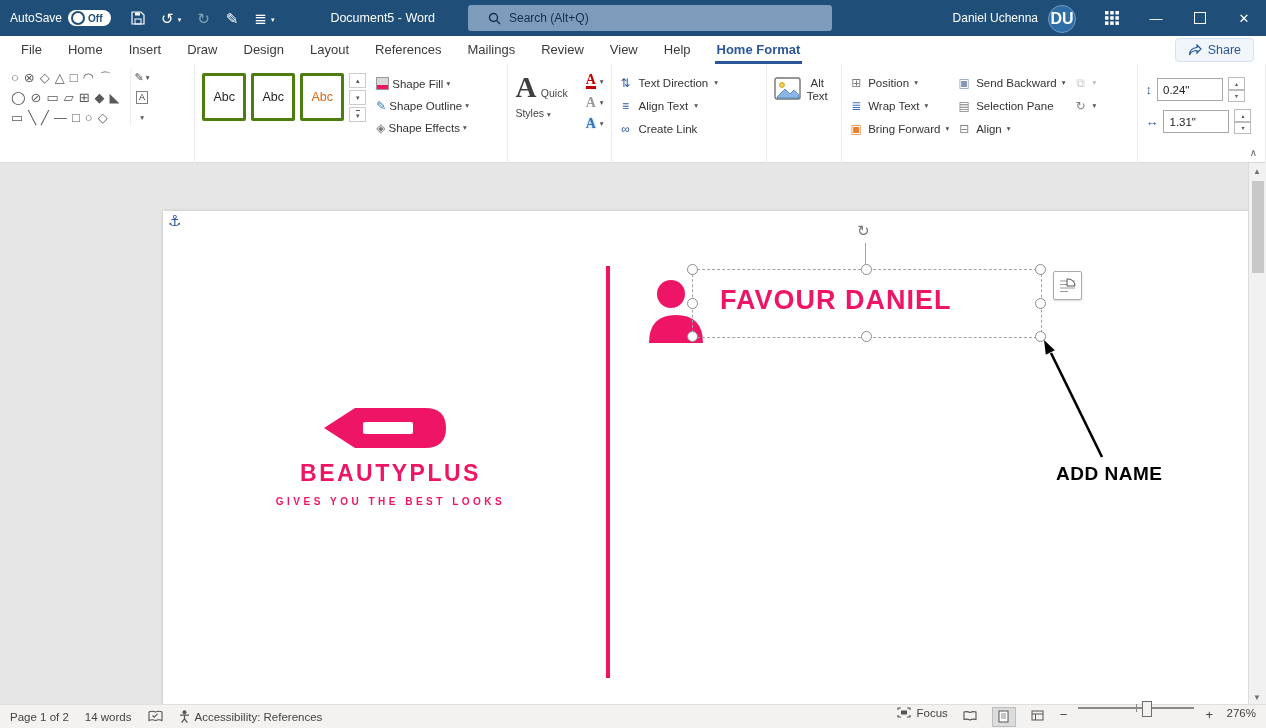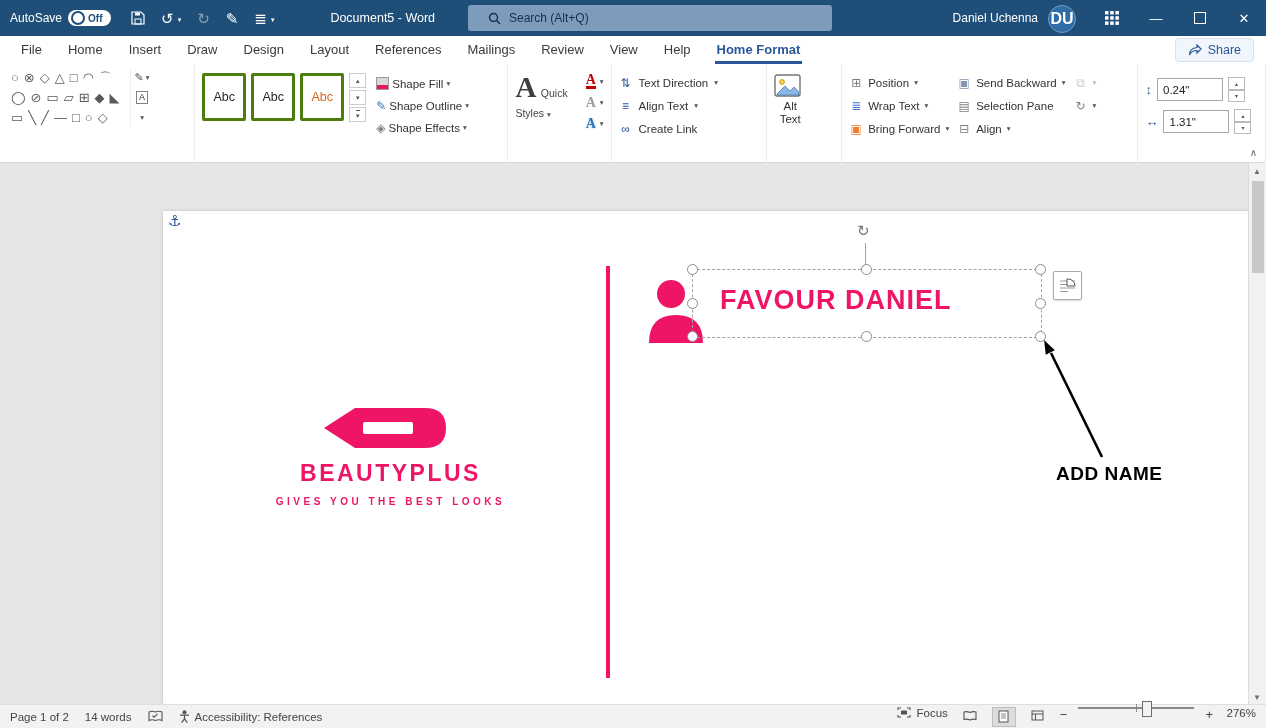--- a/index.html
+++ b/index.html
@@ -61,21 +61,21 @@
   .qs-label{font-size:10.5px;color:#444;text-align:center;line-height:11px;margin-top:1px;width:40px}
   .wa-col{display:flex;flex-direction:column;gap:2px;padding-top:1px}
   .wa-item{display:flex;align-items:center;gap:4px;height:19px}
   .waA{font-size:14px;font-family:"Liberation Serif","DejaVu Serif",serif;font-weight:bold}
   .waA.fillv{color:#c00000;border-bottom:3px solid #c00000;line-height:12px}
   .waA.outl{color:#9b9b9b}
   .waA.glow{color:#2e75b6;text-shadow:0 0 3px #9dc3e6}
   .txtg{display:flex;flex-direction:column;gap:4px;padding-top:4px}
   .txt-item{display:flex;align-items:center;gap:6px;font-size:11.5px;height:19px;white-space:nowrap;color:#333}
   .t-ico{color:#2b579a;font-size:12px;width:14px;text-align:center}
-  .acc{display:flex;flex-direction:column;align-items:flex-start;padding-top:5px}
+  .acc{display:flex;flex-direction:row;align-items:center;padding-top:5px}
   .alt-label{font-size:11.5px;text-align:center;line-height:13px;margin-top:3px;width:32px;color:#333}
   .arr{display:flex;gap:8px;padding-top:4px}
   .arr-col{display:flex;flex-direction:column;gap:4px}
   .arr-item{display:flex;align-items:center;gap:5px;font-size:11.5px;height:19px;white-space:nowrap;color:#333}
   .a-ico{font-size:12px;width:14px;text-align:center}
   .c-blue{color:#4472c4}.c-orange{color:#ed7d31}.c-gray{color:#7f7f7f}.c-slate{color:#8496b0}
   .dim{opacity:.4}
   .size{display:flex;flex-direction:column;gap:7px;padding-top:8px}
   .size-row{display:flex;align-items:center;gap:5px}
   .s-ico{color:#2b579a;font-size:13px}

